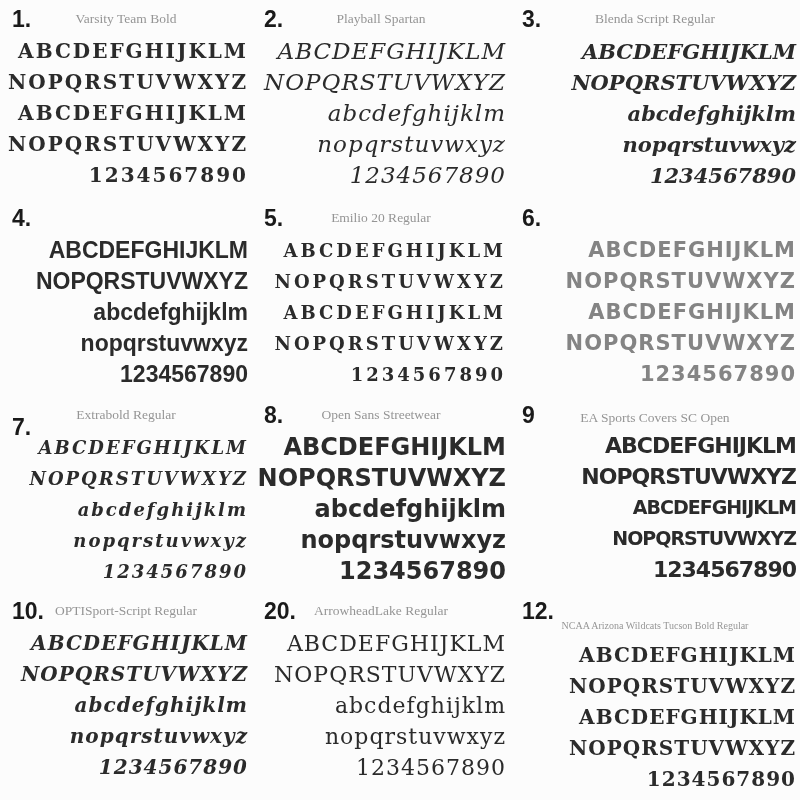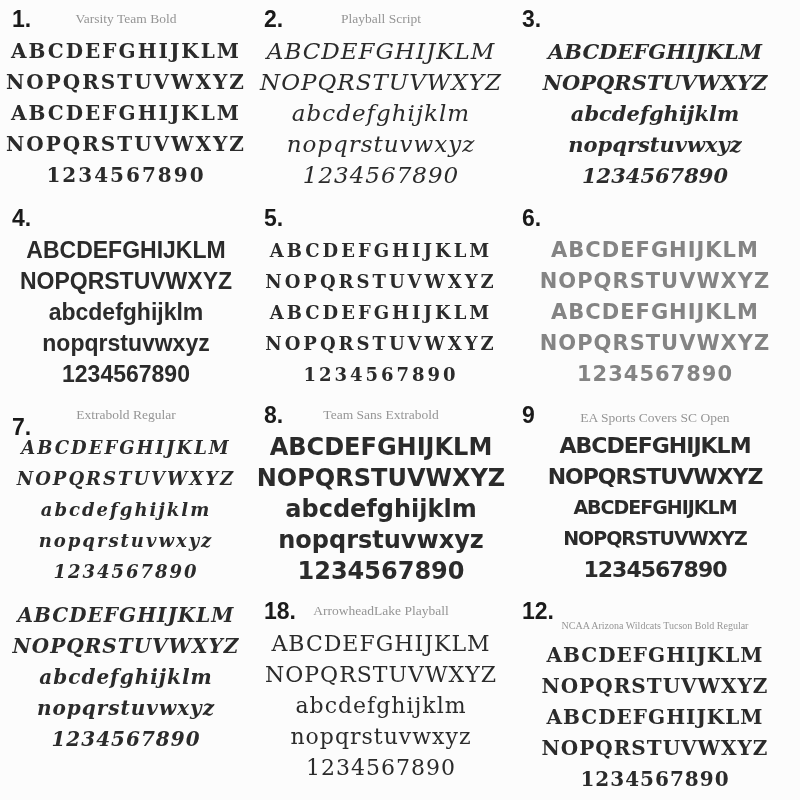--- a/index.html
+++ b/index.html
@@ -24,21 +24,21 @@
     position: absolute; left: 8px; top: 0;
     font-family: "Liberation Sans", sans-serif;
     font-weight: 800; font-size: 23px; color: var(--number);
   }
   .fname {
     display: block; text-align: center; padding-top: 5px;
     font-family: Liberation Serif, serif;
     font-size: 13.5px; color: var(--label);
   }
   .lines { text-align: center; padding-top: 2px; }
-  .line { white-space: nowrap; line-height: 31px; color: var(--ink); }
+  .line { white-space: nowrap; line-height: 31px; color: var(--ink); text-align: right; }
 
   
   .f1 .line { font-family: "DejaVu Serif", serif; font-weight: 700; font-size: 20px; letter-spacing: 2px; }
   
   .f2 .line { font-family: "DejaVu Serif", serif; font-style: italic; font-size: 23px; letter-spacing: 1px; }
   
   .f3 .line { font-family: "DejaVu Serif", serif; font-style: italic; font-weight: 700; font-size: 21px; }
   
   .f4 .line { font-family: "Liberation Sans", sans-serif; font-weight: 700; font-size: 23px; }
   
@@ -79,34 +79,35 @@
       <div class="line">NOPQRSTUVWXYZ</div>
       <div class="line">ABCDEFGHIJKLM</div>
       <div class="line">NOPQRSTUVWXYZ</div>
       <div class="line">1234567890</div>
     </div>
   </section>
 
   <section class="cell f2">
     <div class="cellhead">
       <span class="num">2.</span>
-      <span class="fname">Playball Script</span>
+      <span class="fname">Playball Spartan</span>
     </div>
     <div class="lines">
       <div class="line">ABCDEFGHIJKLM</div>
       <div class="line">NOPQRSTUVWXYZ</div>
       <div class="line">abcdefghijklm</div>
       <div class="line">nopqrstuvwxyz</div>
       <div class="line">1234567890</div>
     </div>
   </section>
 
   <section class="cell f3">
     <div class="cellhead">
       <span class="num">3.</span>
+      <span class="fname">Blenda Script Regular</span>
     </div>
     <div class="lines">
       <div class="line">ABCDEFGHIJKLM</div>
       <div class="line">NOPQRSTUVWXYZ</div>
       <div class="line">abcdefghijklm</div>
       <div class="line">nopqrstuvwxyz</div>
       <div class="line">1234567890</div>
     </div>
   </section>
 
@@ -119,20 +120,21 @@
       <div class="line">NOPQRSTUVWXYZ</div>
       <div class="line">abcdefghijklm</div>
       <div class="line">nopqrstuvwxyz</div>
       <div class="line">1234567890</div>
     </div>
   </section>
 
   <section class="cell f5">
     <div class="cellhead">
       <span class="num">5.</span>
+      <span class="fname">Emilio 20 Regular</span>
     </div>
     <div class="lines">
       <div class="line">ABCDEFGHIJKLM</div>
       <div class="line">NOPQRSTUVWXYZ</div>
       <div class="line">ABCDEFGHIJKLM</div>
       <div class="line">NOPQRSTUVWXYZ</div>
       <div class="line">1234567890</div>
     </div>
   </section>
 
@@ -159,21 +161,21 @@
       <div class="line">NOPQRSTUVWXYZ</div>
       <div class="line">abcdefghijklm</div>
       <div class="line">nopqrstuvwxyz</div>
       <div class="line">1234567890</div>
     </div>
   </section>
 
   <section class="cell f8">
     <div class="cellhead">
       <span class="num">8.</span>
-      <span class="fname">Team Sans Extrabold</span>
+      <span class="fname">Open Sans Streetwear</span>
     </div>
     <div class="lines">
       <div class="line">ABCDEFGHIJKLM</div>
       <div class="line">NOPQRSTUVWXYZ</div>
       <div class="line">abcdefghijklm</div>
       <div class="line">nopqrstuvwxyz</div>
       <div class="line">1234567890</div>
     </div>
   </section>
 
@@ -185,33 +187,37 @@
     <div class="lines">
       <div class="line">ABCDEFGHIJKLM</div>
       <div class="line">NOPQRSTUVWXYZ</div>
       <div class="line">ABCDEFGHIJKLM</div>
       <div class="line">NOPQRSTUVWXYZ</div>
       <div class="line">1234567890</div>
     </div>
   </section>
 
   <section class="cell f10">
+    <div class="cellhead">
+      <span class="num">10.</span>
+      <span class="fname">OPTISport-Script Regular</span>
+    </div>
     <div class="lines">
       <div class="line">ABCDEFGHIJKLM</div>
       <div class="line">NOPQRSTUVWXYZ</div>
       <div class="line">abcdefghijklm</div>
       <div class="line">nopqrstuvwxyz</div>
       <div class="line">1234567890</div>
     </div>
   </section>
 
   <section class="cell f11">
     <div class="cellhead">
-      <span class="num">18.</span>
-      <span class="fname">ArrowheadLake Playball</span>
+      <span class="num">20.</span>
+      <span class="fname">ArrowheadLake Regular</span>
     </div>
     <div class="lines">
       <div class="line">ABCDEFGHIJKLM</div>
       <div class="line">NOPQRSTUVWXYZ</div>
       <div class="line">abcdefghijklm</div>
       <div class="line">nopqrstuvwxyz</div>
       <div class="line">1234567890</div>
     </div>
   </section>
 

